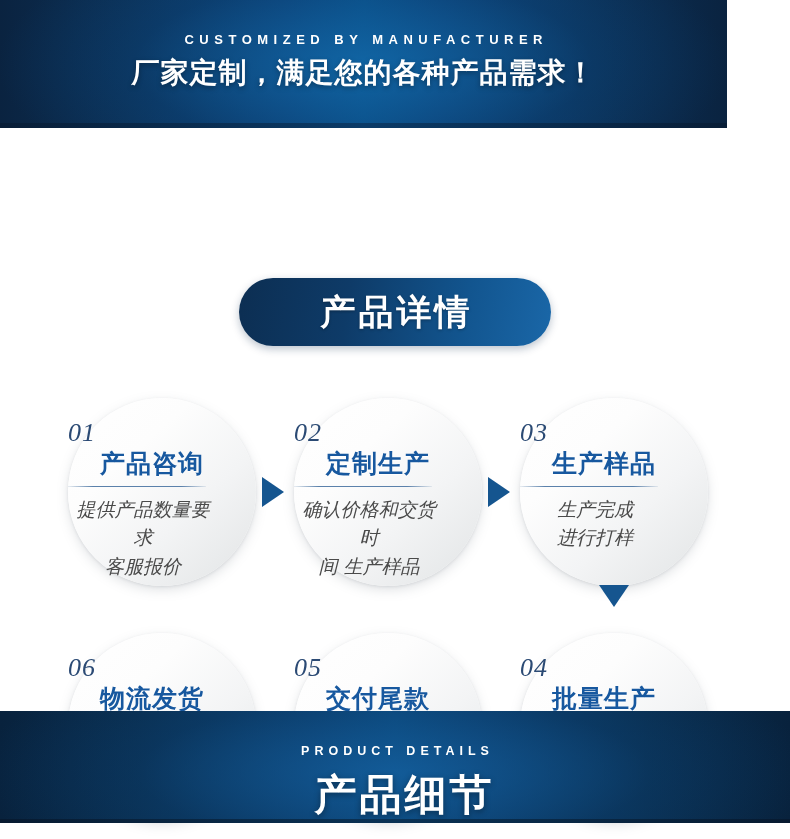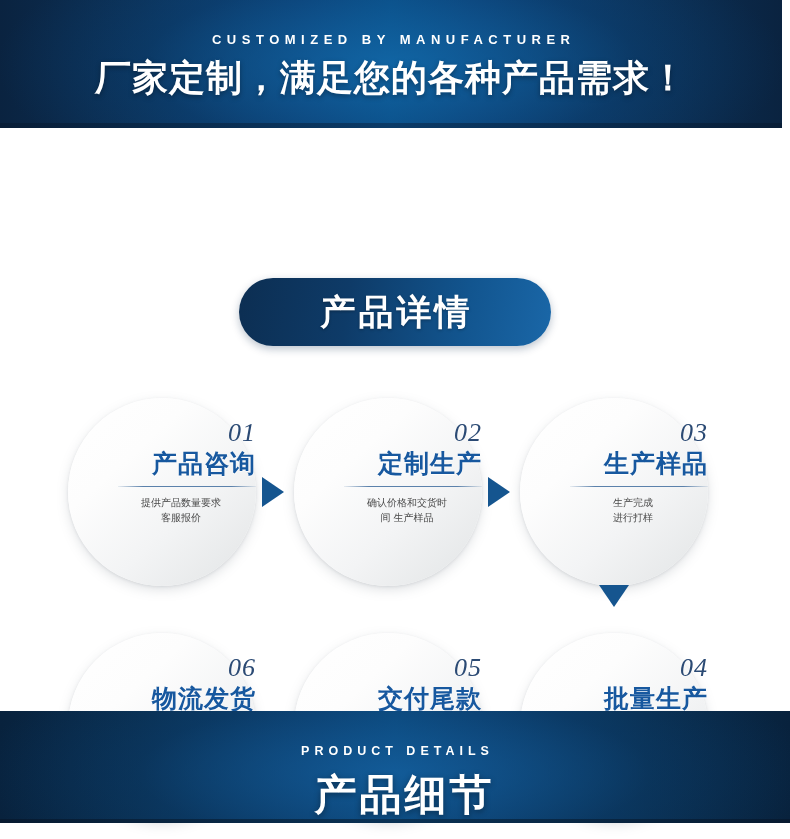--- a/index.html
+++ b/index.html
@@ -17,21 +17,21 @@
     width: 790px;
     height: 839px;
     background: #ffffff;
     display: flex;
     flex-direction: column;
   }
 
   
   .top-banner {
     position: relative;
-    width: 782px;
+    width: 727px;
     height: 128px;
     background:
       radial-gradient(ellipse 70% 150% at 50% 50%, rgba(18,104,168,0.85) 0%, rgba(10,70,125,0.35) 45%, rgba(7,35,66,0) 72%),
       linear-gradient(90deg, #0a2340 0%, #0c3157 18%, #0d4379 40%, #0a5089 50%, #0d4379 60%, #0c3157 82%, #0a2340 100%);
     overflow: hidden;
   }
   .top-banner::after {
     content: "";
     position: absolute;
     left: 0; right: 0; bottom: 0;
@@ -53,21 +53,21 @@
     font-family: "Liberation Sans", sans-serif;
   }
 
   .banner-title {
     position: absolute;
     top: 54px;
     left: 0;
     width: 100%;
     text-align: center;
     color: #ffffff;
-    font-size: 36px;
+    font-size: 28px;
     font-weight: bold;
     letter-spacing: 1px;
     font-family: Liberation Sans, sans-serif;
     text-shadow: 0 2px 5px rgba(0,0,0,0.35);
   }
 
   
   .middle {
     position: relative;
     width: 790px;
@@ -114,21 +114,21 @@
     width: 188px;
     height: 188px;
     border-radius: 50%;
     background:
       linear-gradient(138deg, #ffffff 0%, #fdfdfd 32%, #f3f4f5 62%, #e7e9ea 88%, #dfe1e3 100%);
     box-shadow:
       0 4px 12px rgba(120,128,138,0.22),
       0 1px 3px rgba(120,128,138,0.18);
     display: flex;
     flex-direction: column;
-    align-items: flex-end;
+    align-items: flex-start;
     justify-content: flex-start;
     padding-top: 22px;
   }
 
   .circle-num {
     font-family: "Liberation Serif", "DejaVu Serif", serif;
     font-style: italic;
     font-size: 26px;
     color: #2b4a74;
     line-height: 1;
@@ -149,26 +149,27 @@
 
   .circle-divider {
     width: 138px;
     height: 1px;
     background: linear-gradient(90deg, rgba(120,150,180,0.15) 0%, #5b81ab 18%, #5b81ab 82%, rgba(120,150,180,0.15) 100%);
     margin: 7px 0 8px 0;
   }
 
   .circle-desc {
     font-family: "DejaVu Sans", "Liberation Sans", sans-serif;
-    font-size: 10px;
+    font-size: 19px;
     color: #4a4a4a;
     line-height: 1.5;
     text-align: center;
     width: 150px;
     white-space: pre-line;
+    font-style: italic;
   }
 
   
   #circle-1 { left: 68px;  top: 12px; }
   #circle-2 { left: 294px; top: 12px; }
   #circle-3 { left: 520px; top: 12px; }
   #circle-4 { left: 520px; top: 247px; }
   #circle-5 { left: 294px; top: 247px; }
   #circle-6 { left: 68px;  top: 247px; }
 

